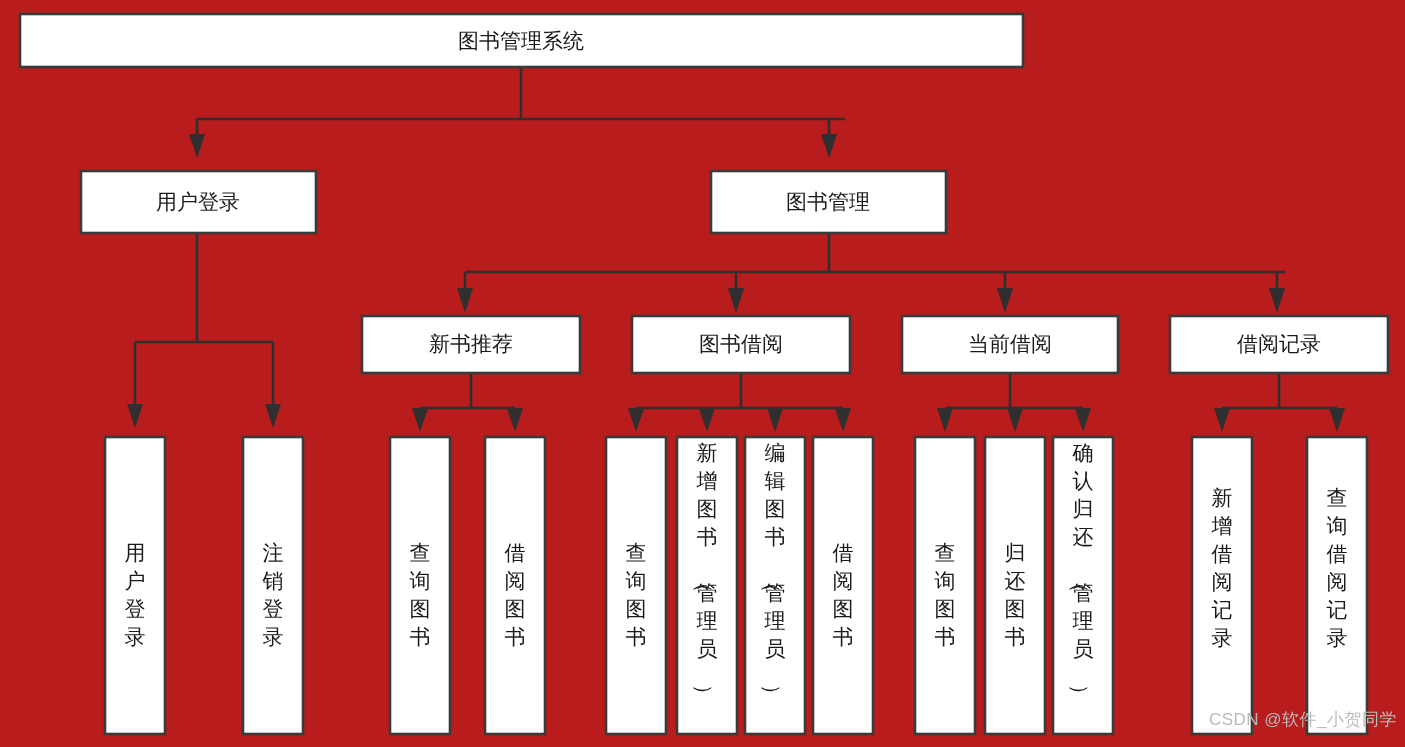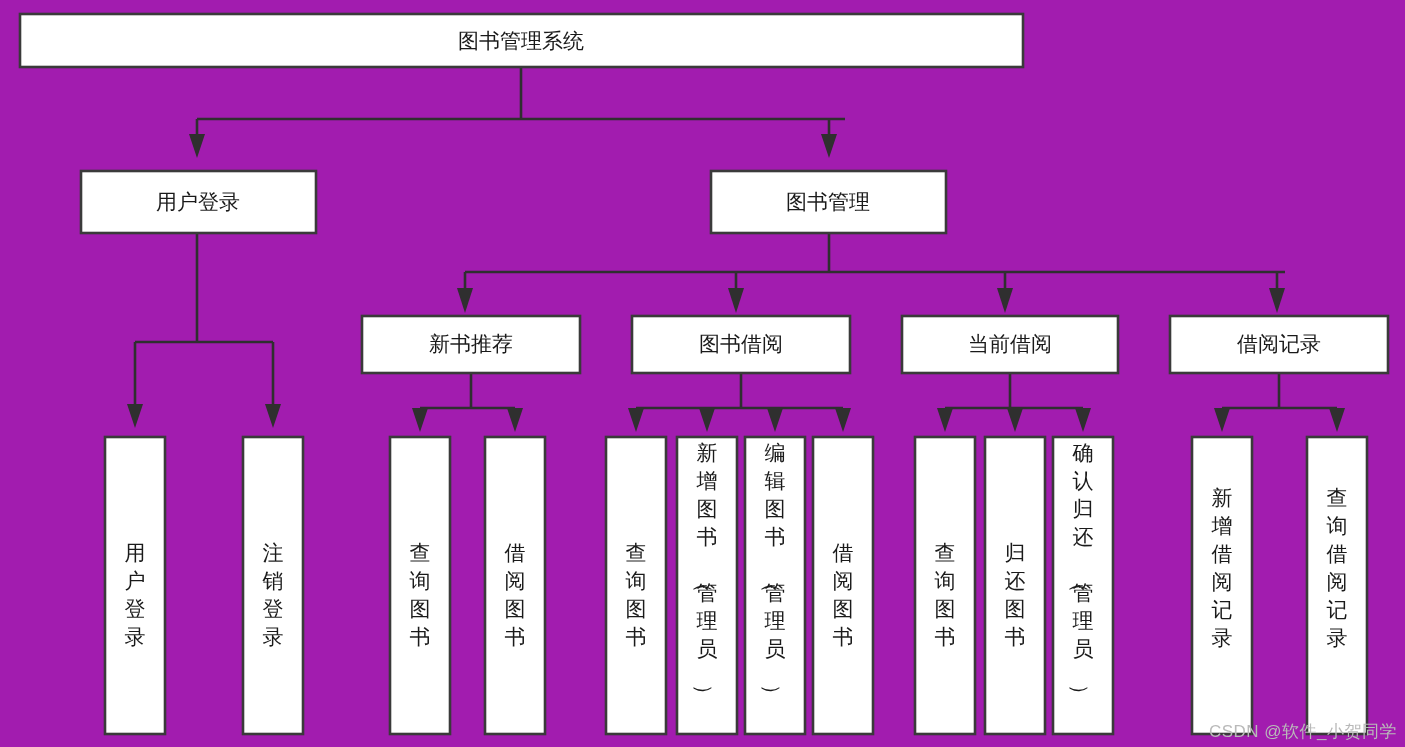--- a/index.html
+++ b/index.html
@@ -10,21 +10,21 @@
   body {
     width: 1405px;
     height: 747px;
     font-family: "Liberation Sans", "DejaVu Sans", sans-serif;
     overflow: hidden;
   }
   #diagram-root {
     position: relative;
     width: 1405px;
     height: 747px;
-    background: #a21caf;
+    background: #b91c1c;
   }
   svg#flowchart {
     position: absolute;
     left: 0;
     top: 0;
     width: 1405px;
     height: 747px;
     display: block;
   }
   .node-box {
@@ -51,21 +51,21 @@
   }
   .node-label-vertical {
     fill: #1a1a1a;
     font-family: "Liberation Sans", "DejaVu Sans", sans-serif;
     font-size: 21px;
     text-anchor: middle;
   }
   .watermark-text {
     position: absolute;
     right: 8px;
-    bottom: 4px;
+    bottom: 16px;
     font-family: "Liberation Sans", "DejaVu Sans", sans-serif;
     font-size: 17px;
     color: #b9b9b9;
     white-space: nowrap;
     letter-spacing: 0.5px;
   }
 </style>
 </head>
 <body>
 

